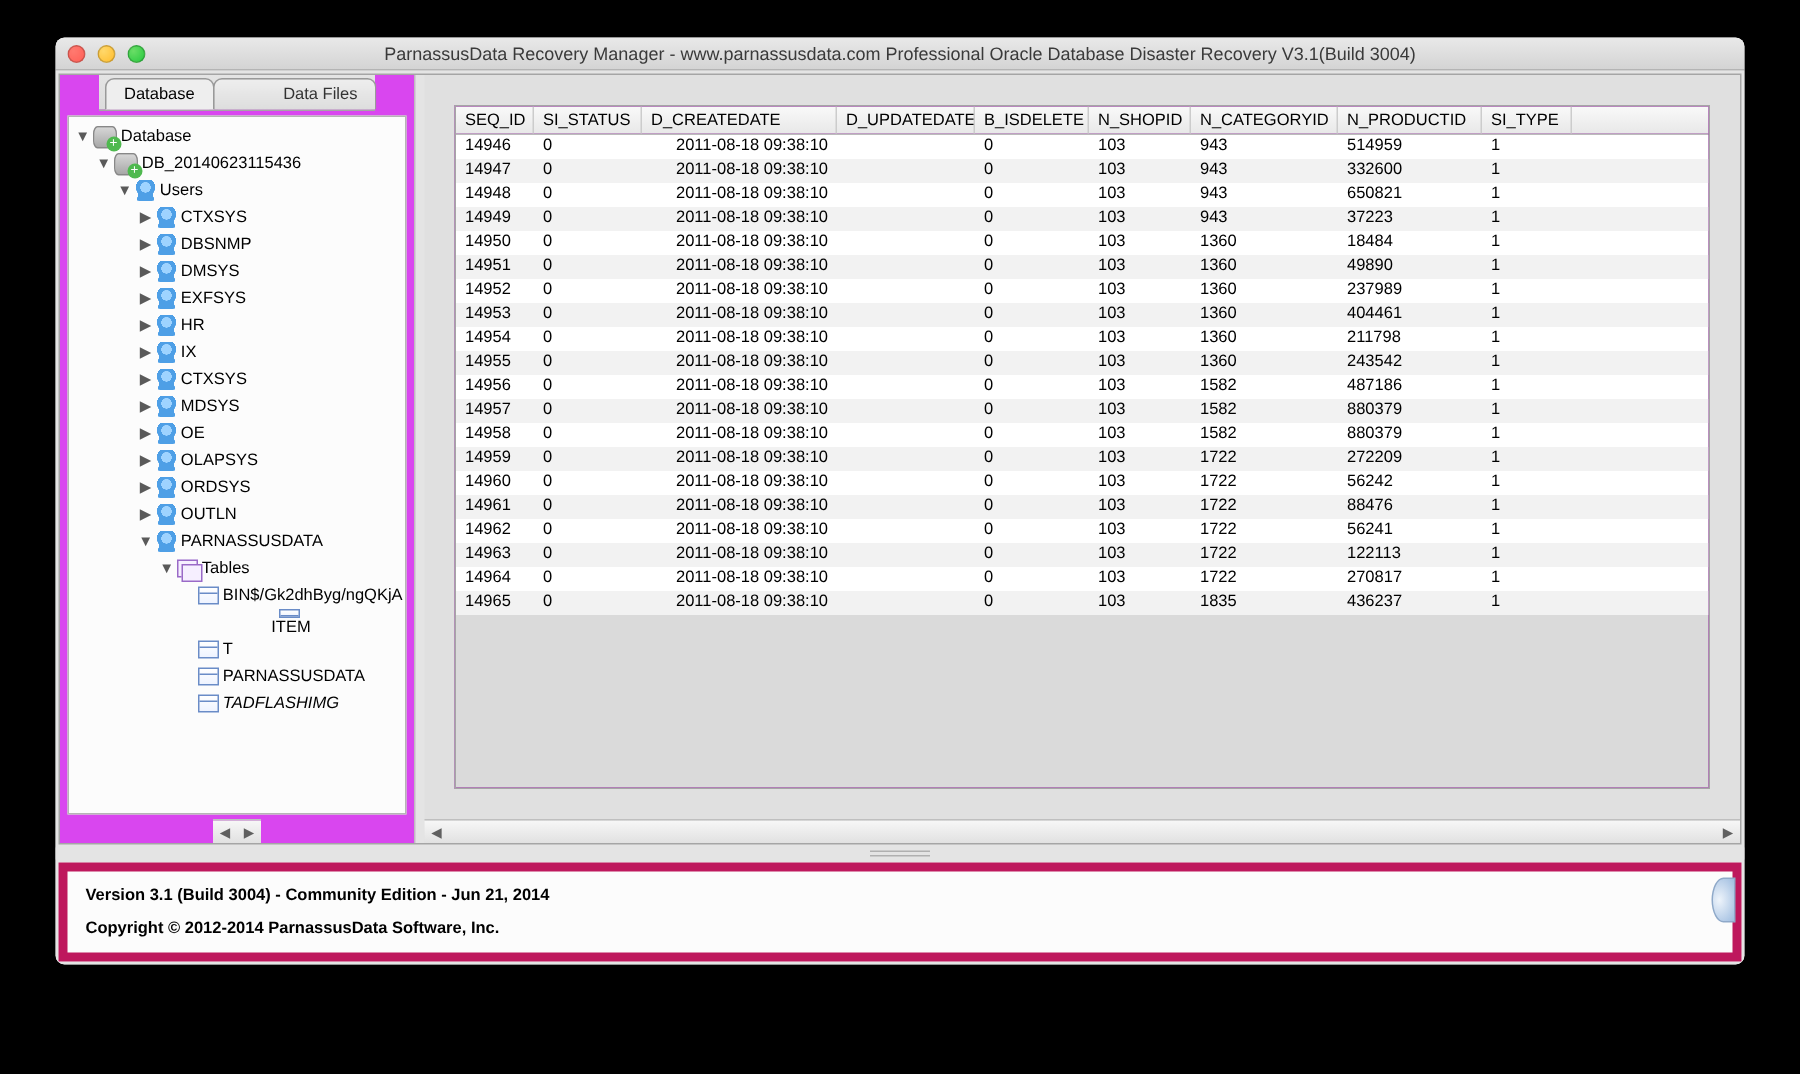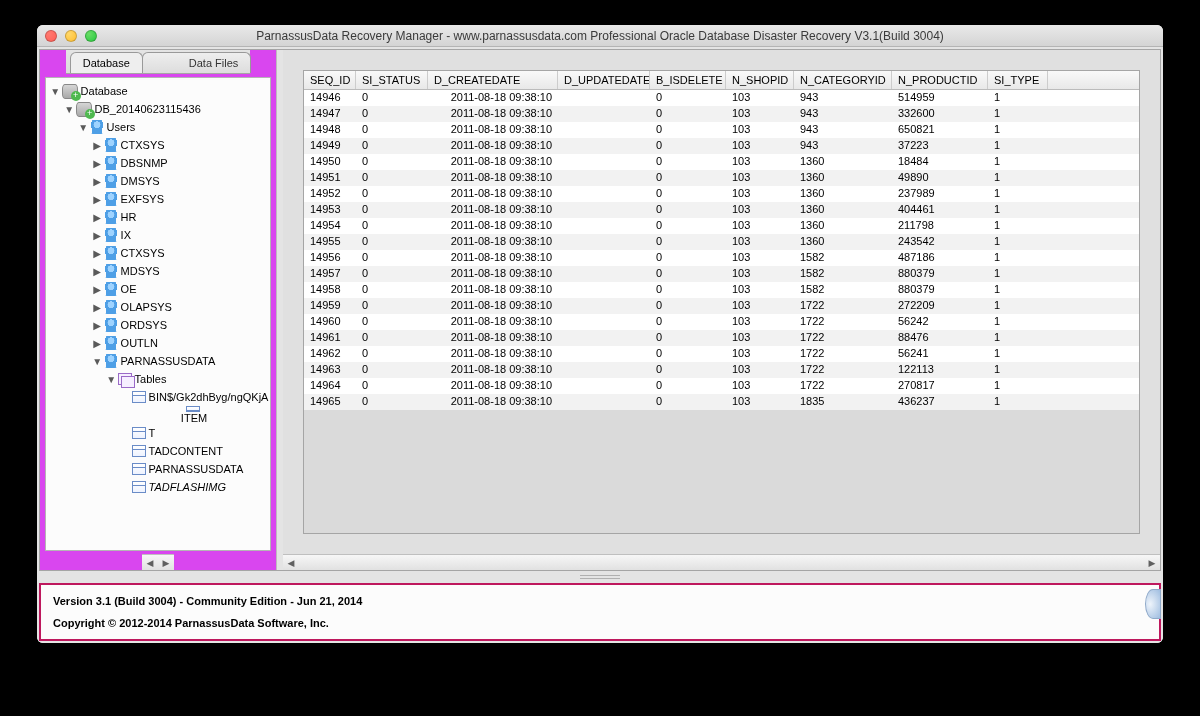--- a/index.html
+++ b/index.html
@@ -70,21 +70,21 @@
 .ghead .c2,.ghead .c4,.ghead .c5,.ghead .c6,.ghead .c7,.ghead .c8{text-align:left}
 
 .grow .c0, .grow .c5, .grow .c6, .grow .c7 { text-align: left; padding-left: 6px; }
 .grow .c1 { text-align: left; }
 .grow .c4, .grow .c8 { text-align: left; }
 .grow .c3 { text-align: left; }
 
 .splitter { height: 8px; background: #e4e4e4; display: flex; align-items: center; justify-content: center; }
 .splitter .grip { width: 40px; height: 4px; border-top: 1px solid #b0b0b0; border-bottom: 1px solid #b0b0b0; }
 
-.footer { background: #fcfcfc; border: 2px solid #be185d; margin: 2px; padding: 10px 12px; font-size: 11px; position: relative; }
+.footer { background: #fcfcfc; border: 6px solid #be185d; margin: 2px; padding: 10px 12px; font-size: 11px; position: relative; }
 .footer .line { margin-bottom: 10px; font-weight: bold; }
 .footer .copy { font-size: 11px; }
 .nub { position: absolute; right: -2px; top: 4px; width: 16px; height: 30px; background: radial-gradient(ellipse at 30% 50%, #eef4fb, #9fbde0); border: 1px solid #8fa9c9; border-radius: 50% 0 0 50%/50%; }
 </style>
 </head>
 <body>
 
 <div class="window">
   <div class="titlebar">
     <div class="traffic">
@@ -197,25 +197,20 @@
               </div>
               <div class="node" style="padding-left: 72px; flex-direction: column;">
                 <span class="tw"></span>
                 <span class="tableicon"></span>
                 <span>ITEM</span>
               </div>
               <div class="node" style="padding-left: 72px;">
                 <span class="tw"></span>
                 <span class="tableicon"></span>
                 <span>T</span>
-              </div>
-              <div class="node" style="padding-left: 72px;">
-                <span class="tw"></span>
-                <span class="tableicon"></span>
-                <span>TADCONTENT</span>
               </div>
               <div class="node" style="padding-left: 72px;">
                 <span class="tw"></span>
                 <span class="tableicon"></span>
                 <span>PARNASSUSDATA</span>
               </div>
               <div class="node" style="padding-left: 72px; font-style: italic;">
                 <span class="tw"></span>
                 <span class="tableicon"></span>
                 <span>TADFLASHIMG</span>

